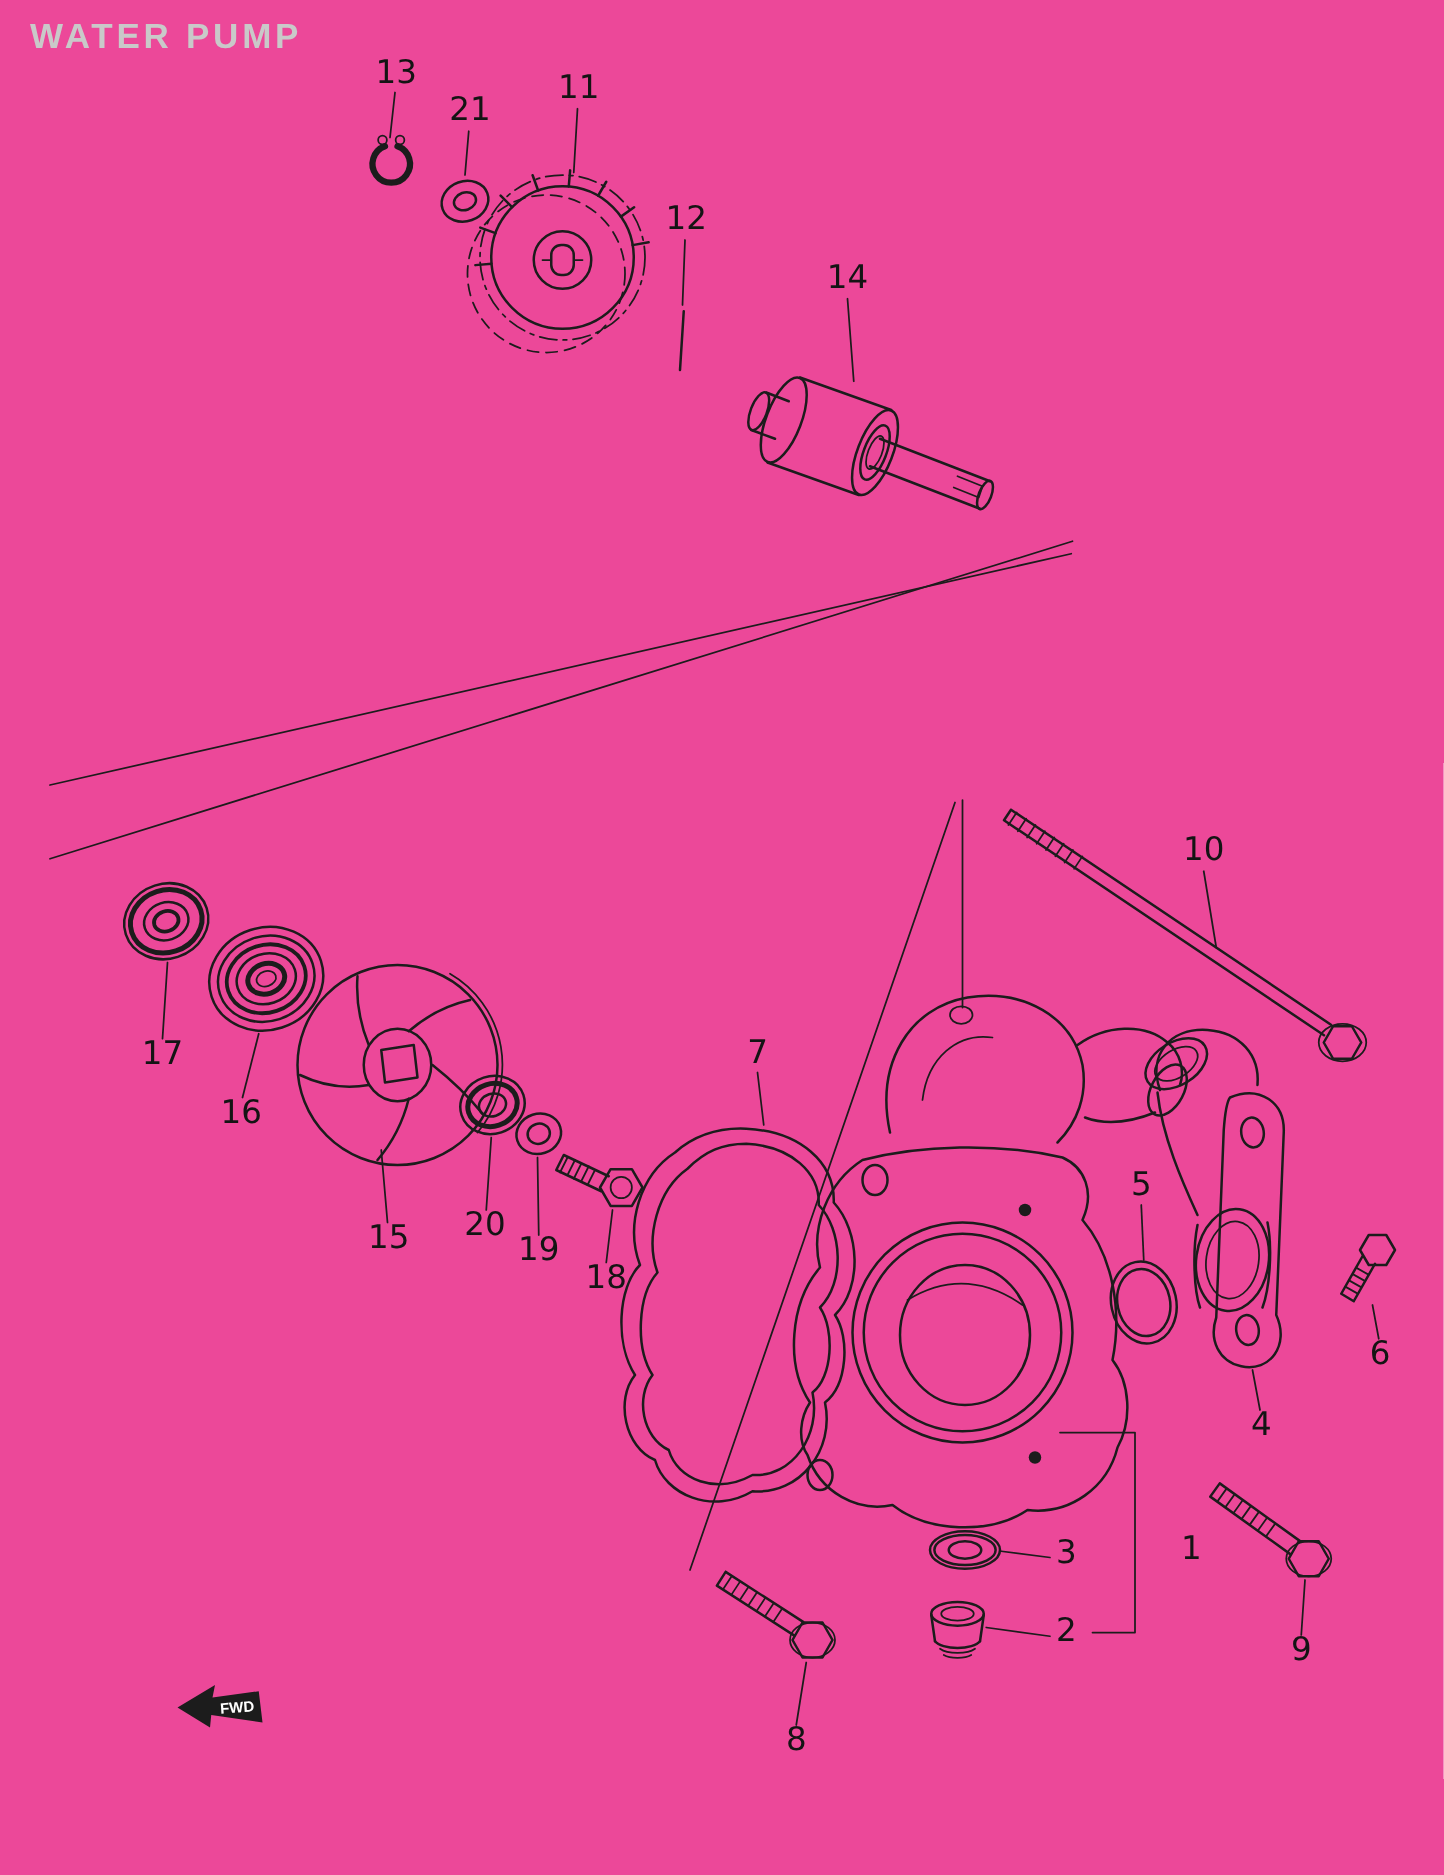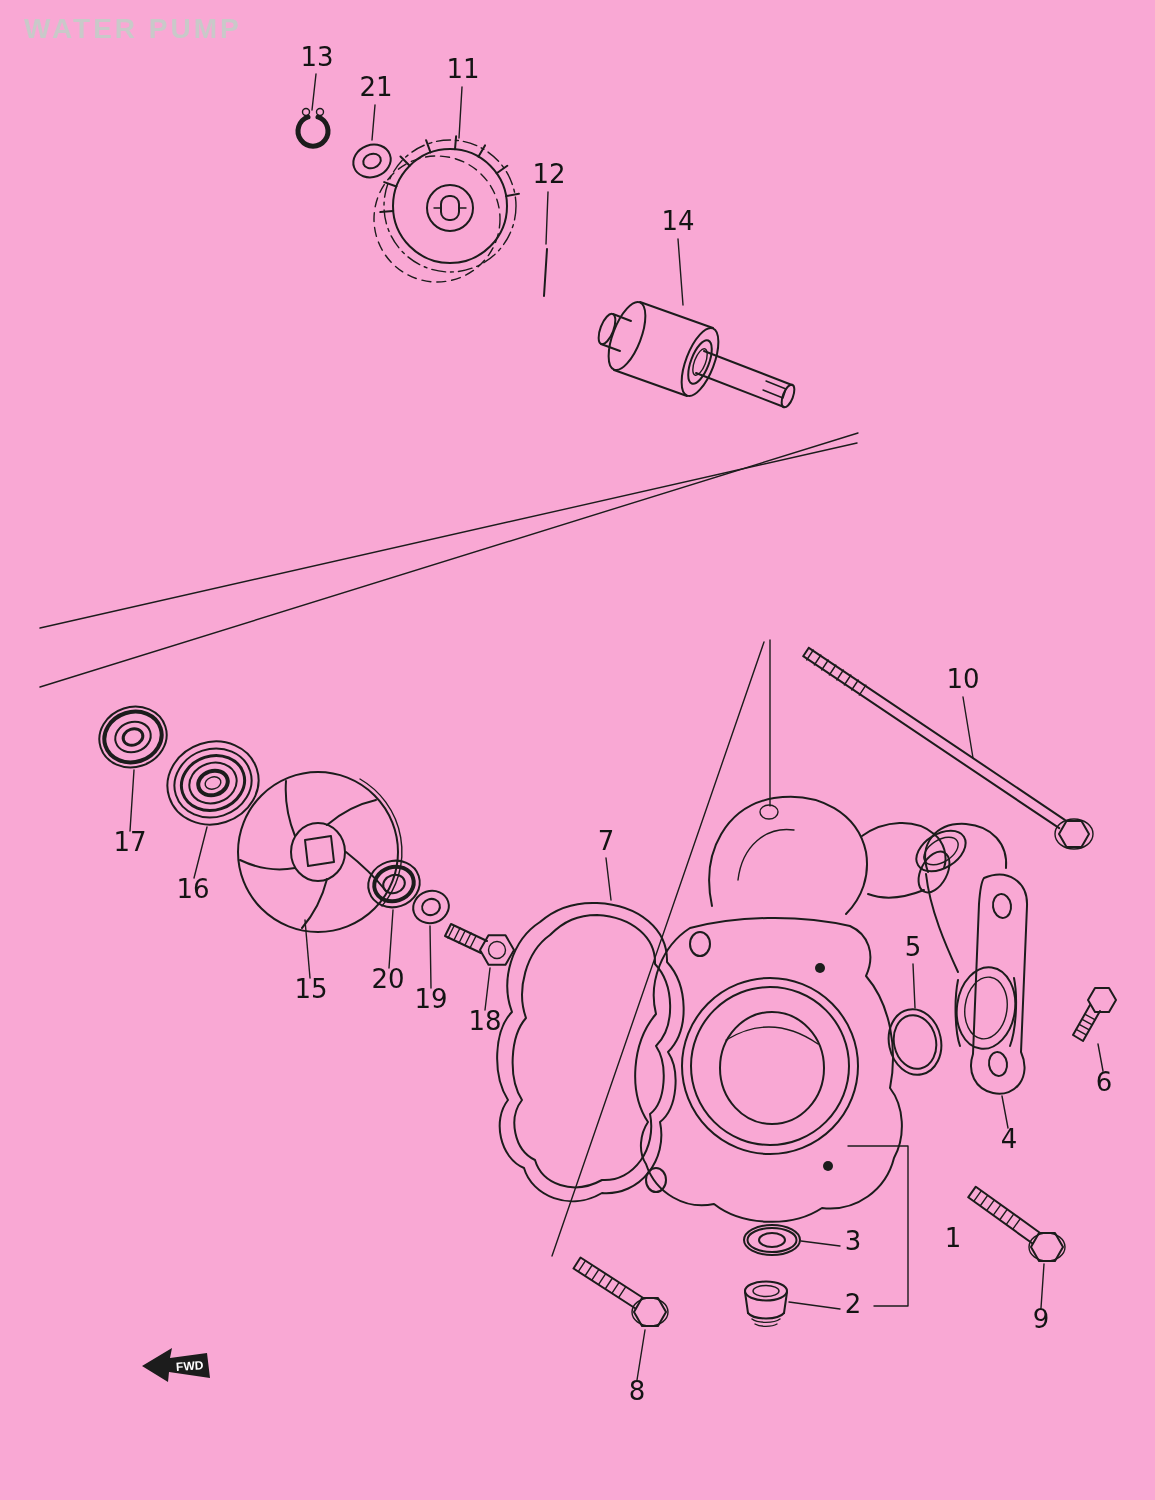--- a/index.html
+++ b/index.html
@@ -1,16 +1,16 @@
 <!DOCTYPE html>
 <html><head>
 <meta charset="utf-8">
 <style>
   html,body{margin:0;padding:0;background:#ffffff;}
-  .stage{position:relative;width:1155px;height:1500px;background:#f9a8d4;overflow:hidden;text-decoration:underline;}
+  .stage{position:relative;width:1155px;height:1500px;background:#ec4899;overflow:hidden;text-decoration:underline;}
   svg{display:block;}
   .ln{fill:none;stroke:#1c1c1c;stroke-width:2;stroke-linecap:round;stroke-linejoin:round;}
   .thin{stroke-width:1.4;}
   .w3{stroke-width:3;}
   .w4{stroke-width:4;}
   .w5{stroke-width:5;}
   .dk{fill:#1c1c1c;stroke:none;}
   .num{font:26px "DejaVu Sans",sans-serif;fill:#141414;}
   .title{font:600 28px "Liberation Sans",sans-serif;fill:#c9c9c9;letter-spacing:3px;}
   .fwd{font:700 12px "Liberation Sans",sans-serif;fill:#ffffff;}

